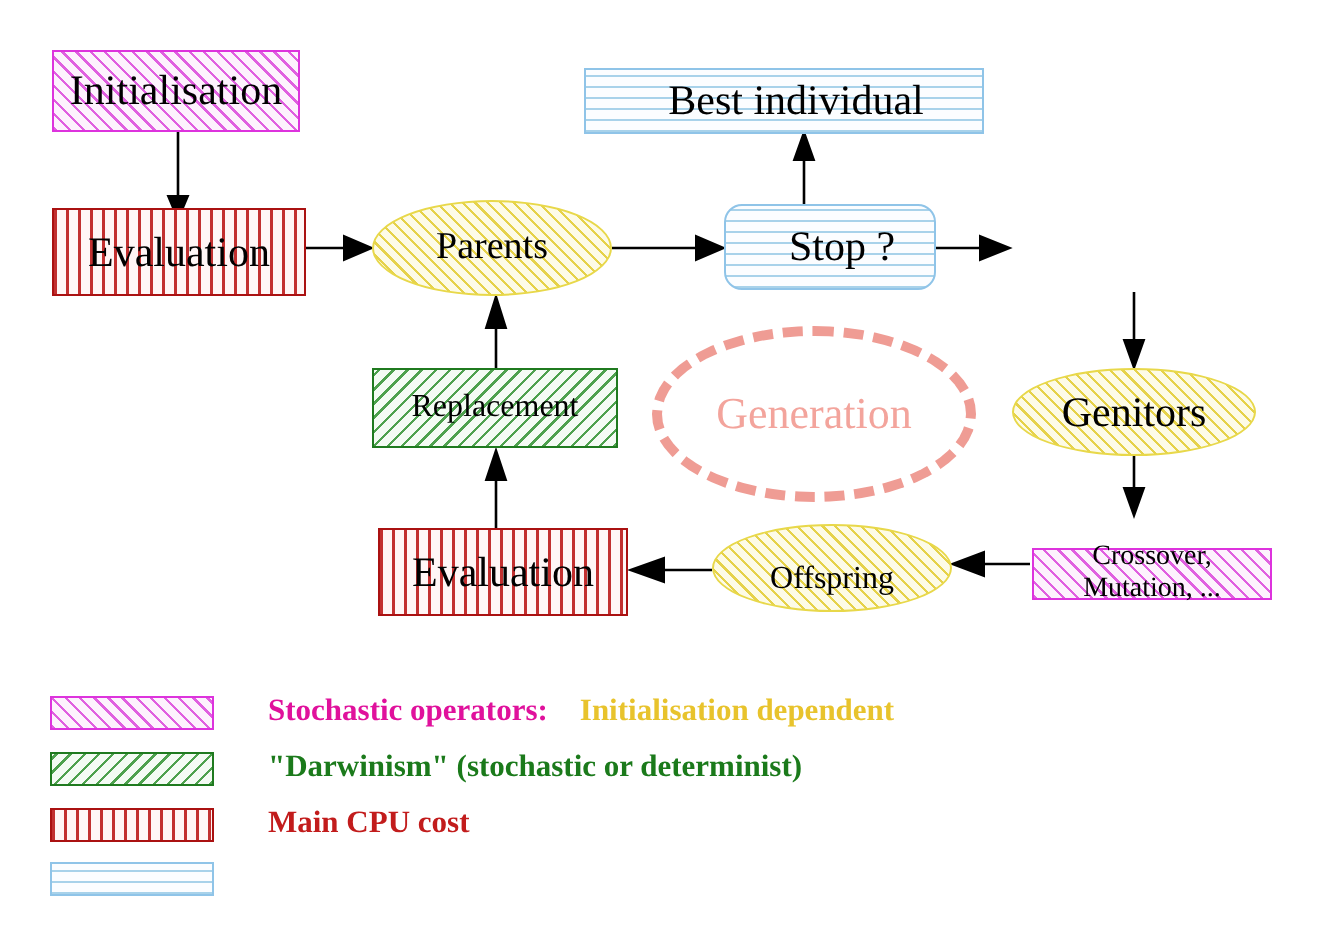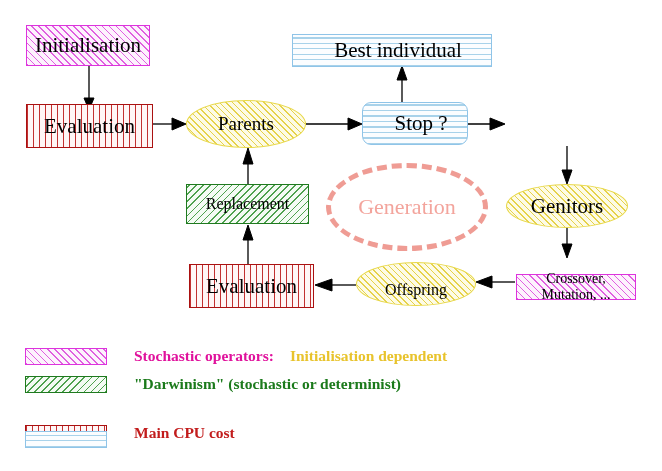--- a/index.html
+++ b/index.html
@@ -239,21 +239,21 @@
     </span>
   </div>
 
   <div class="legend-row" style="top:375px;">
     <span class="swatch fill-green"></span>
     <span class="legend-text">
       <span class="c-green">"Darwinism" (stochastic or determinist)</span>
     </span>
   </div>
 
-  <div class="legend-row" style="top:403px;margin-top:21px;">
+  <div class="legend-row" style="top:403px;">
     <span class="swatch fill-red"></span>
     <span class="legend-text">
       <span class="c-red">Main CPU cost</span>
     </span>
   </div>
 
   <div class="legend-row" style="top:431px;">
     <span class="swatch fill-blue"></span>
   </div>
 

